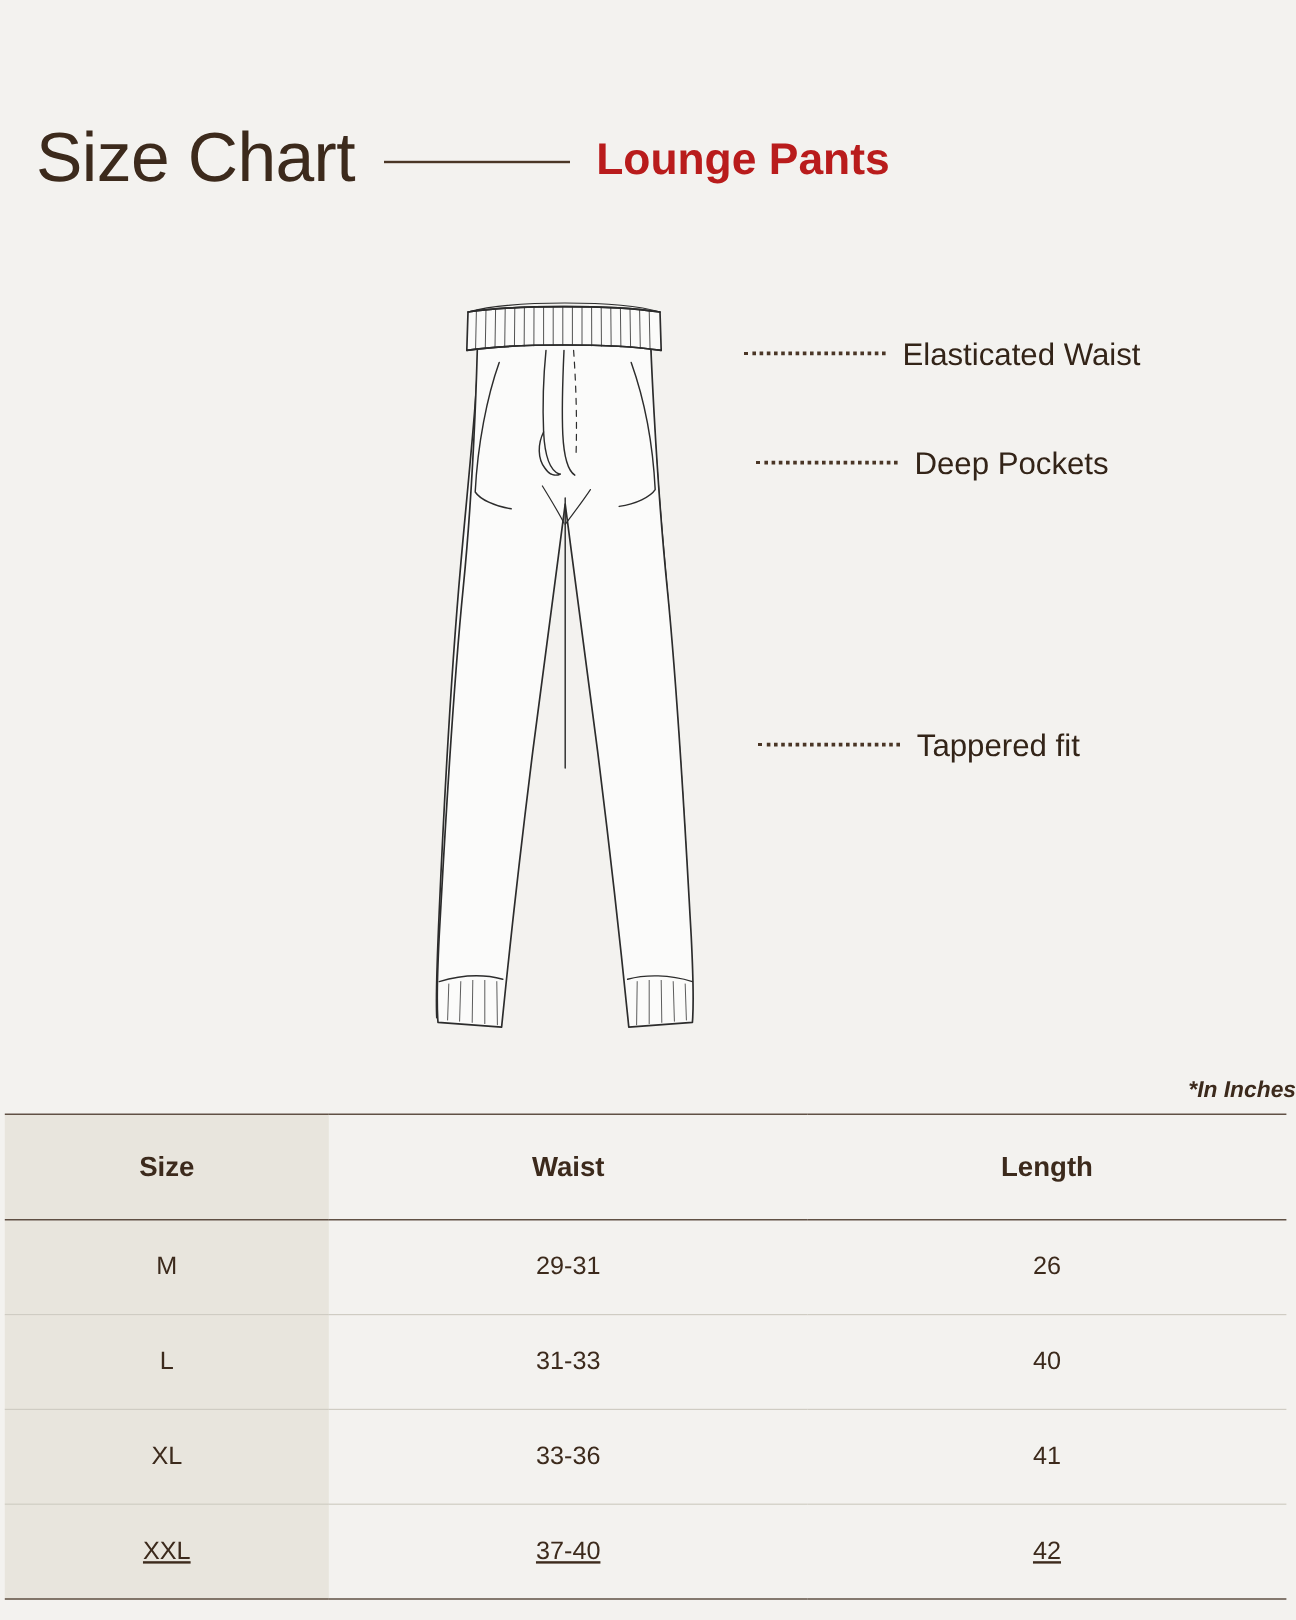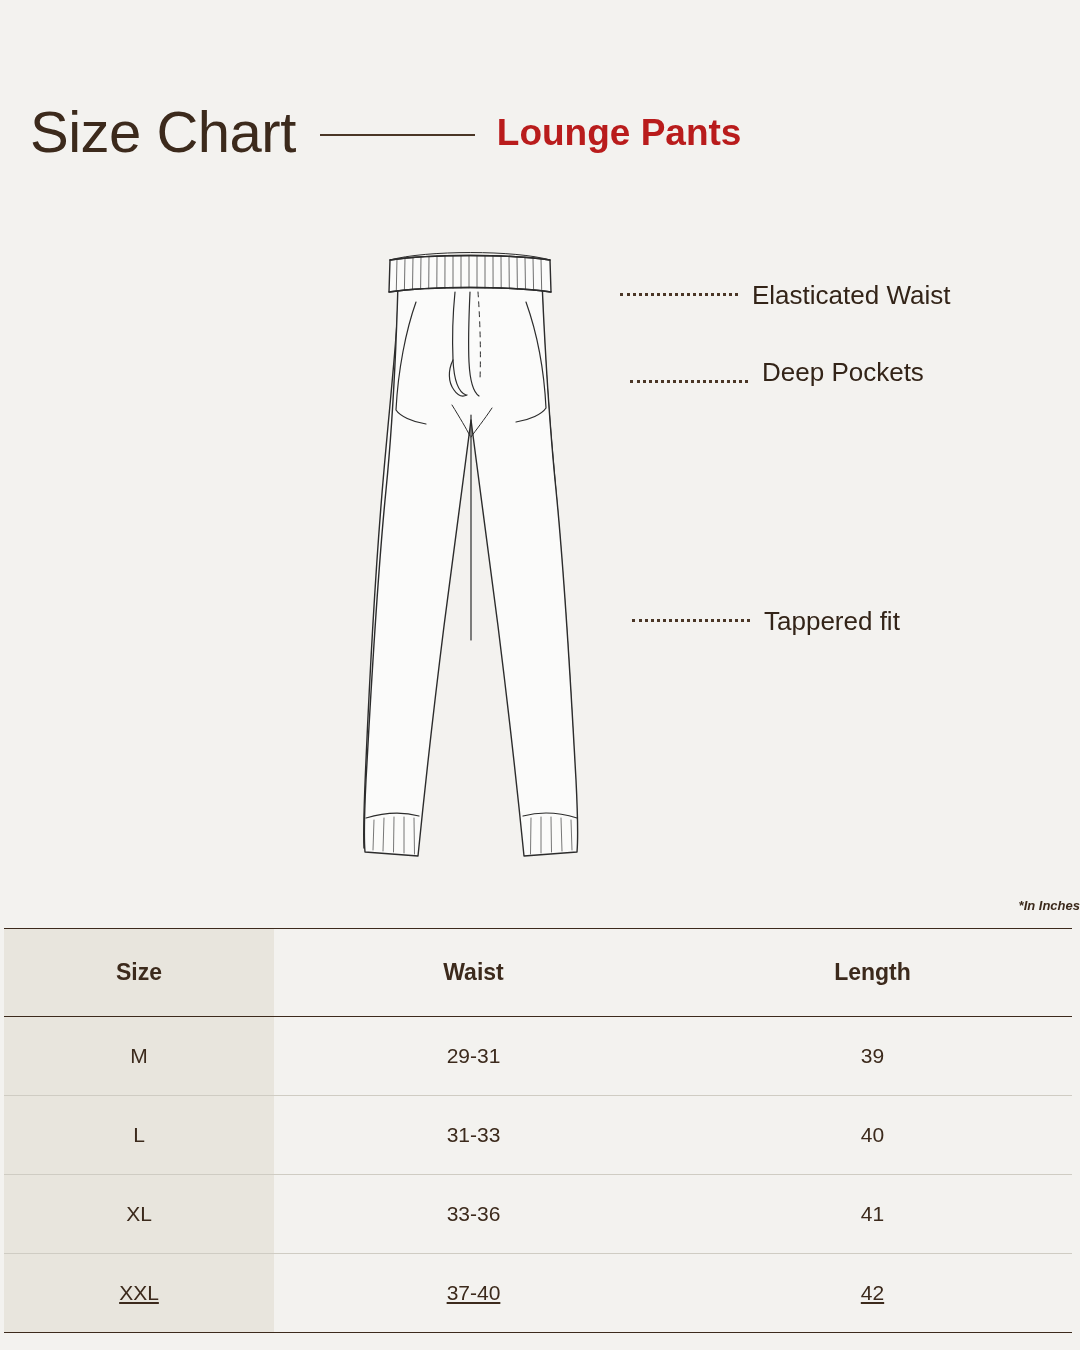--- a/index.html
+++ b/index.html
@@ -72,29 +72,29 @@
     border-top: 3px dotted #4a3626;
     margin-right: 14px;
   }
   .callout-label {
     font-size: 26px;
     color: #332418;
     white-space: nowrap;
     line-height: 1;
   }
   #callout-0 { left: 620px; top: 282px; }
-  #callout-1 { left: 630px; top: 359px; align-items: flex-end; }
+  #callout-1 { left: 630px; top: 373px; }
   #callout-2 { left: 632px; top: 608px; }
 
   
   .units-note {
     position: absolute;
     right: 0px;
     top: 898px;
-    font-size: 13px;
+    font-size: 19px;
     font-weight: bold;
     font-style: italic;
     color: #3c2a1c;
   }
 
   
   .size-table {
     position: absolute;
     left: 4px;
     top: 928px;
@@ -224,21 +224,21 @@
     <tr>
       <th>Size</th>
       <th>Waist</th>
       <th>Length</th>
     </tr>
   </thead>
   <tbody>
     <tr>
       <td>M</td>
       <td>29-31</td>
-      <td>39</td>
+      <td>26</td>
     </tr>
     <tr>
       <td>L</td>
       <td>31-33</td>
       <td>40</td>
     </tr>
     <tr>
       <td>XL</td>
       <td>33-36</td>
       <td>41</td>

